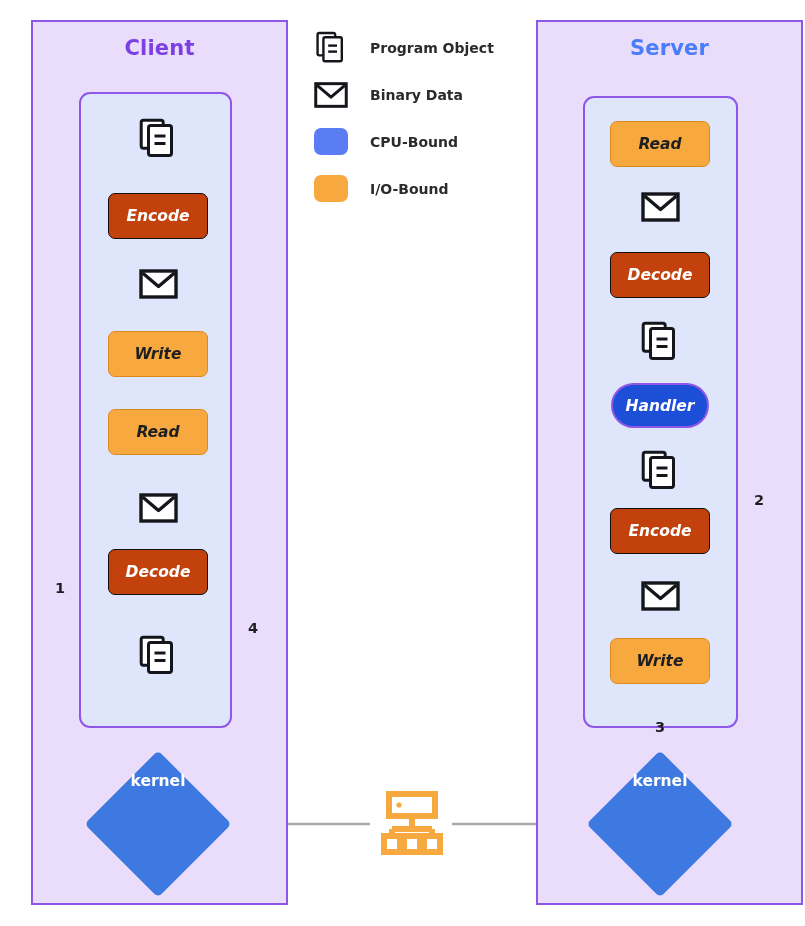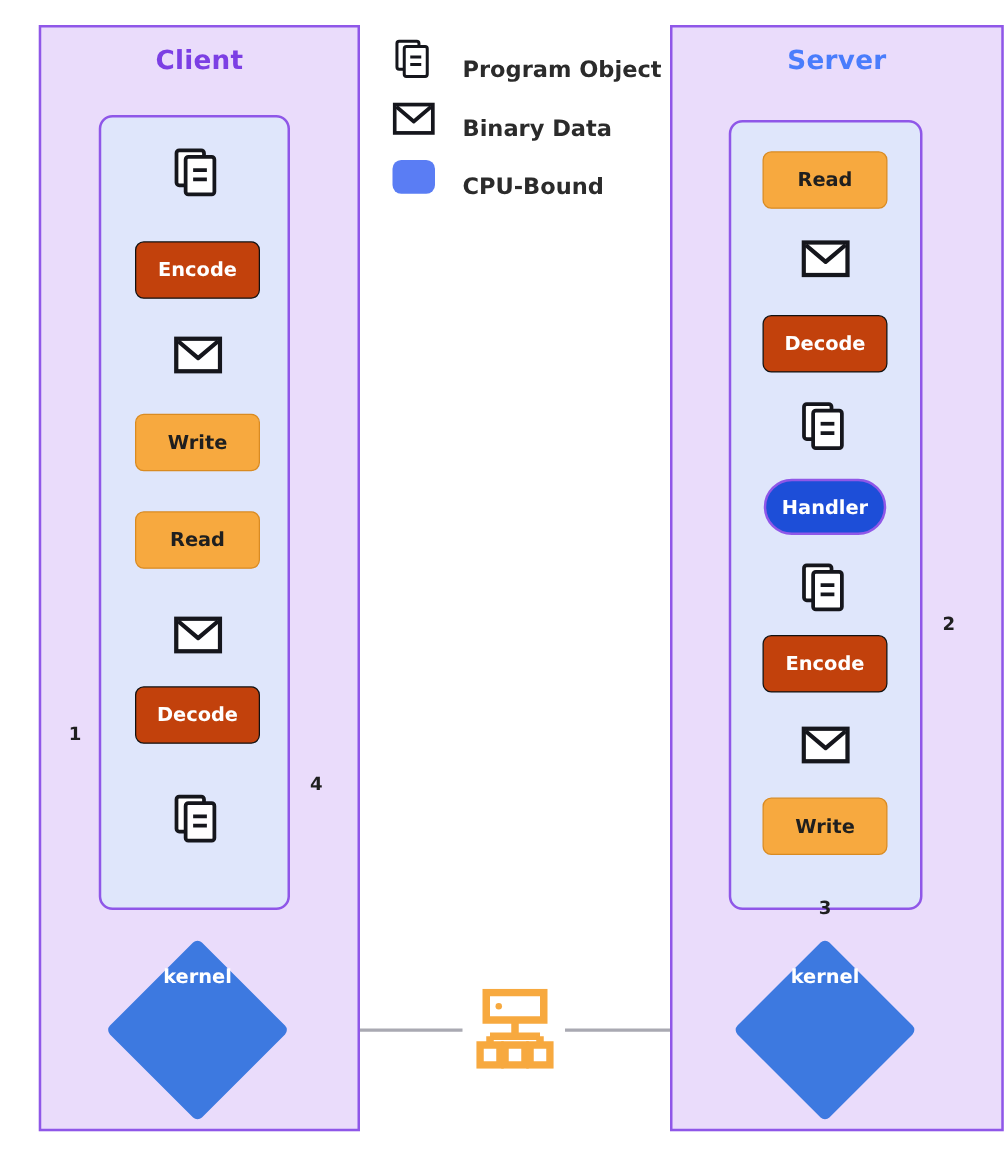--- a/index.html
+++ b/index.html
@@ -9,21 +9,21 @@
 
   
   .lane{position:absolute;background:#eadcfb;border:2.5px solid #8f57e8;box-sizing:border-box;}
   .lane-title{position:absolute;width:100%;text-align:center;font-size:21px;font-weight:700;letter-spacing:.2px;}
 
   
   .inner{position:absolute;background:#dfe6fb;border:2px solid #8f57e8;border-radius:11px;box-sizing:border-box;}
 
   
   .node{position:absolute;box-sizing:border-box;display:flex;align-items:center;justify-content:center;
-        font-size:15.5px;font-weight:700;border-radius:7px;}
+        font-size:15.5px;font-weight:700;border-radius:7px;font-style:italic;}
   .node.io{background:#f7a93f;border:1.6px solid #d98b22;color:#1f1f1f;}
   .node.opt{background:#c2410c;border:1.6px solid #111;color:#ffffff;}
   .node.cpu{background:#1d4ed8;border:2px solid #8f57e8;color:#ffffff;border-radius:999px;}
 
   
   .diamond{position:absolute;display:flex;align-items:flex-start;justify-content:center;}
   .diamond .dshape{position:absolute;inset:0;background:#3d79e0;transform:rotate(45deg);border-radius:5px;}
   .diamond .dlabel{position:relative;color:#ffffff;font-size:15.5px;font-weight:700;}
 
   
@@ -32,21 +32,21 @@
   
   #wires{position:absolute;left:0;top:0;width:805px;height:926px;overflow:visible;}
 
   
   #legend{position:absolute;left:312px;top:24px;width:215px;}
   .leg-row{position:relative;height:47px;}
   .leg-swatch{position:absolute;left:0;top:50%;transform:translateY(-50%);width:38px;height:30px;
               display:flex;align-items:center;justify-content:center;}
   .leg-chip{width:34px;height:27px;border-radius:7px;}
   .leg-text{position:absolute;left:58px;top:50%;transform:translateY(-50%);
-            font-size:18px;font-weight:700;color:#2b2b2b;white-space:nowrap;margin-top:8px;}
+            font-size:14px;font-weight:700;color:#2b2b2b;white-space:nowrap;}
   .edge-label{position:absolute;font-size:14.5px;font-weight:700;color:#1f1f1f;text-align:center;}
 </style>
 </head>
 <body>
 
 <div id="stage">
 
   <svg id="wires" viewBox="0 0 805 926">
     <defs>
       <marker id="ah-gray" markerWidth="9" markerHeight="9" refX="7.2" refY="4.5" orient="auto">
@@ -258,17 +258,23 @@
       <span class="leg-text">Binary Data</span>
     </div>
 
     <div class="leg-row">
       <span class="leg-swatch">
         <span class="leg-chip" style="background:#5a7df4;"></span>
       </span>
       <span class="leg-text">CPU-Bound</span>
     </div>
 
+    <div class="leg-row">
+      <span class="leg-swatch">
+        <span class="leg-chip" style="background:#f7a93f;"></span>
+      </span>
+      <span class="leg-text">I/O-Bound</span>
+    </div>
 
 
   </div>
 
 </div>
 
 </body></html>

